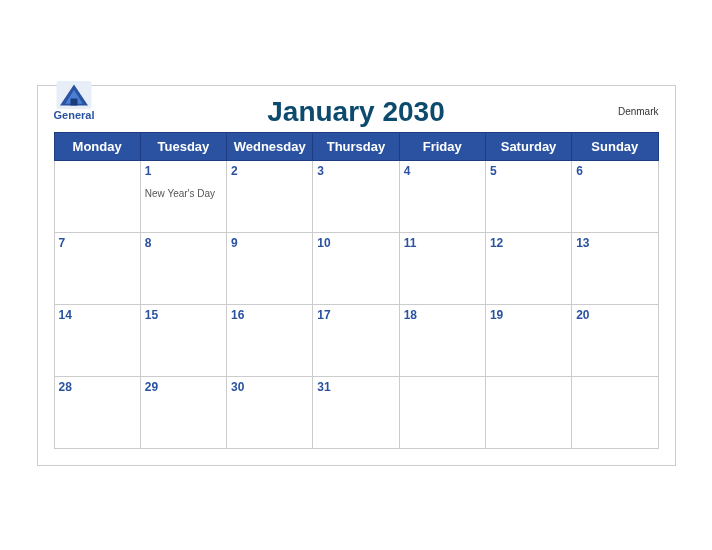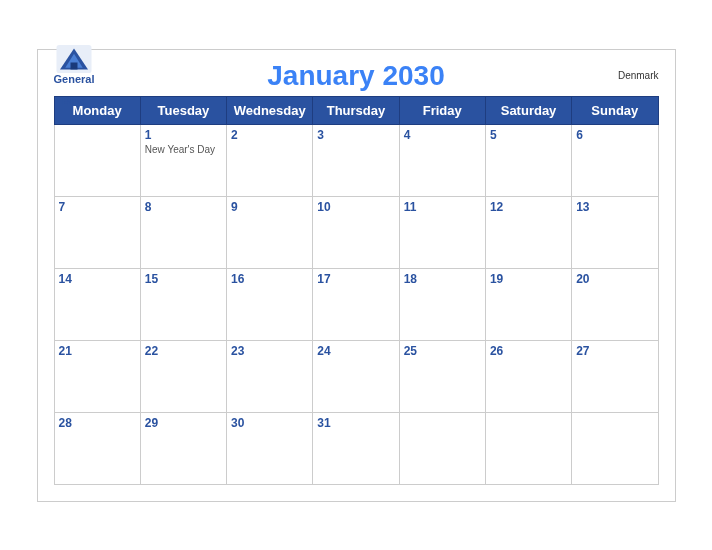--- a/index.html
+++ b/index.html
@@ -19,21 +19,21 @@
     }
     .calendar-header {
       display: flex;
       justify-content: center;
       align-items: center;
       position: relative;
       margin-bottom: 4px;
     }
     .calendar-title {
       font-size: 28px;
-      color: #3b82f6;
+      color: #0c4a6e;
       font-weight: bold;
       text-align: center;
       flex: 1;
     }
     .calendar-logo {
       position: absolute;
       left: 0;
       display: flex;
       flex-direction: column;
       align-items: center;
@@ -83,21 +83,21 @@
     .day-num {
       font-size: 12px;
       font-weight: bold;
       color: #2a52a0;
       display: block;
     }
     .holiday-label {
       font-size: 10px;
       color: #555;
       display: block;
-      margin-top: 2px;
+      margin-top: 10px;
     }
     .empty-cell {
       background: #fff;
     }
   </style>
 </head>
 <body>
 
 <div class="calendar-wrapper">
   <div class="calendar-header">
@@ -191,43 +191,20 @@
           </td>
           <td>
             <span class="day-num">19</span>
           </td>
           <td>
             <span class="day-num">20</span>
           </td>
         </tr>
         <tr>
           <td>
-            <span class="day-num">21</span>
-          </td>
-          <td>
-            <span class="day-num">22</span>
-          </td>
-          <td>
-            <span class="day-num">23</span>
-          </td>
-          <td>
-            <span class="day-num">24</span>
-          </td>
-          <td>
-            <span class="day-num">25</span>
-          </td>
-          <td>
-            <span class="day-num">26</span>
-          </td>
-          <td>
-            <span class="day-num">27</span>
-          </td>
-        </tr>
-        <tr>
-          <td>
             <span class="day-num">28</span>
           </td>
           <td>
             <span class="day-num">29</span>
           </td>
           <td>
             <span class="day-num">30</span>
           </td>
           <td>
             <span class="day-num">31</span>

